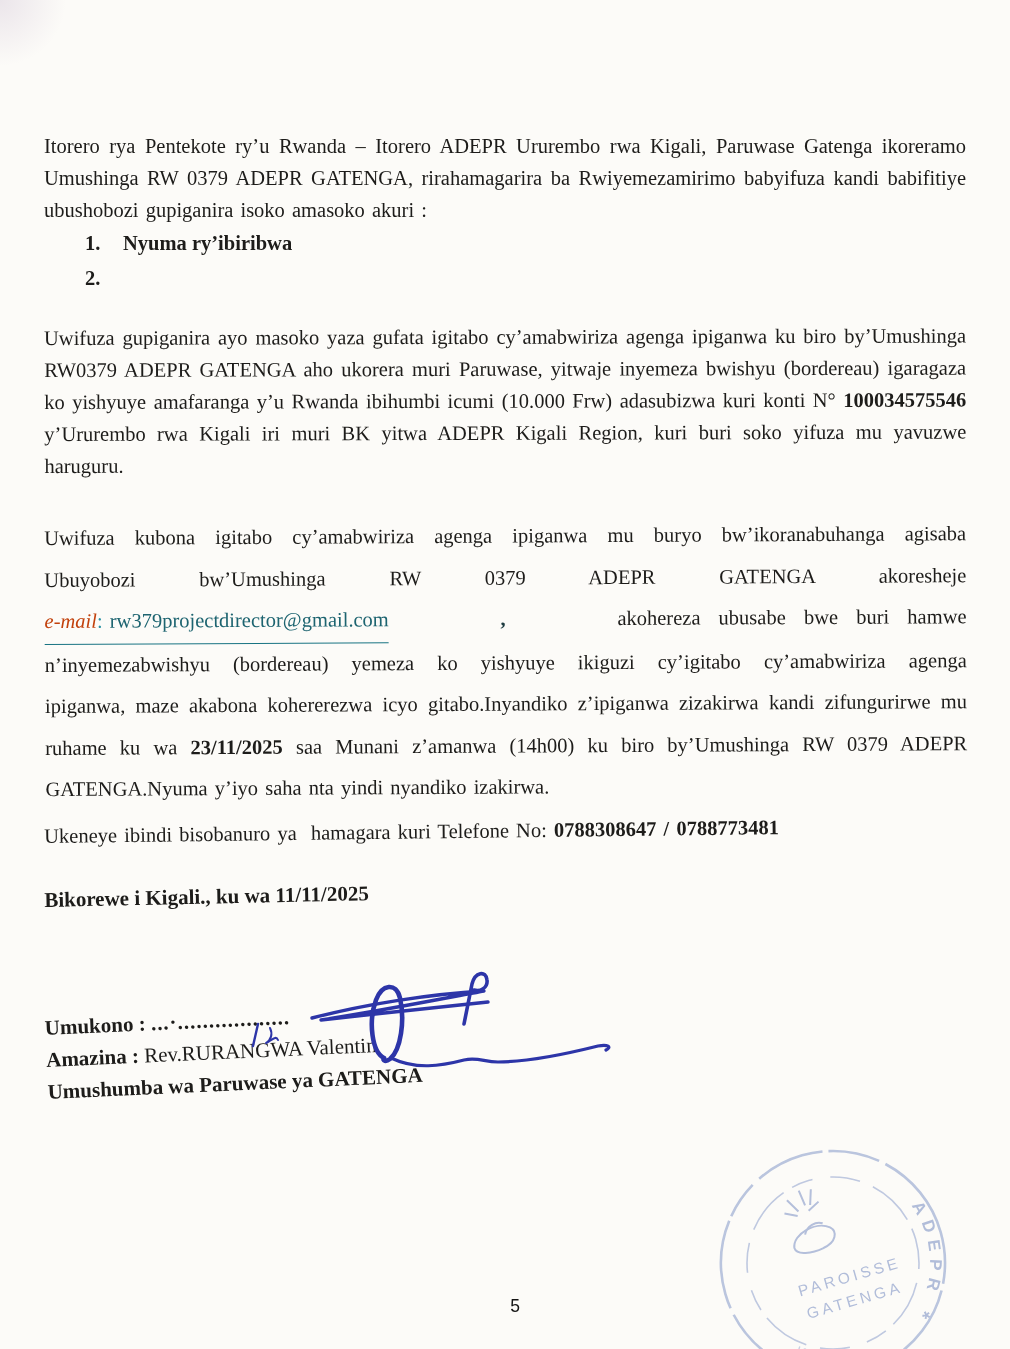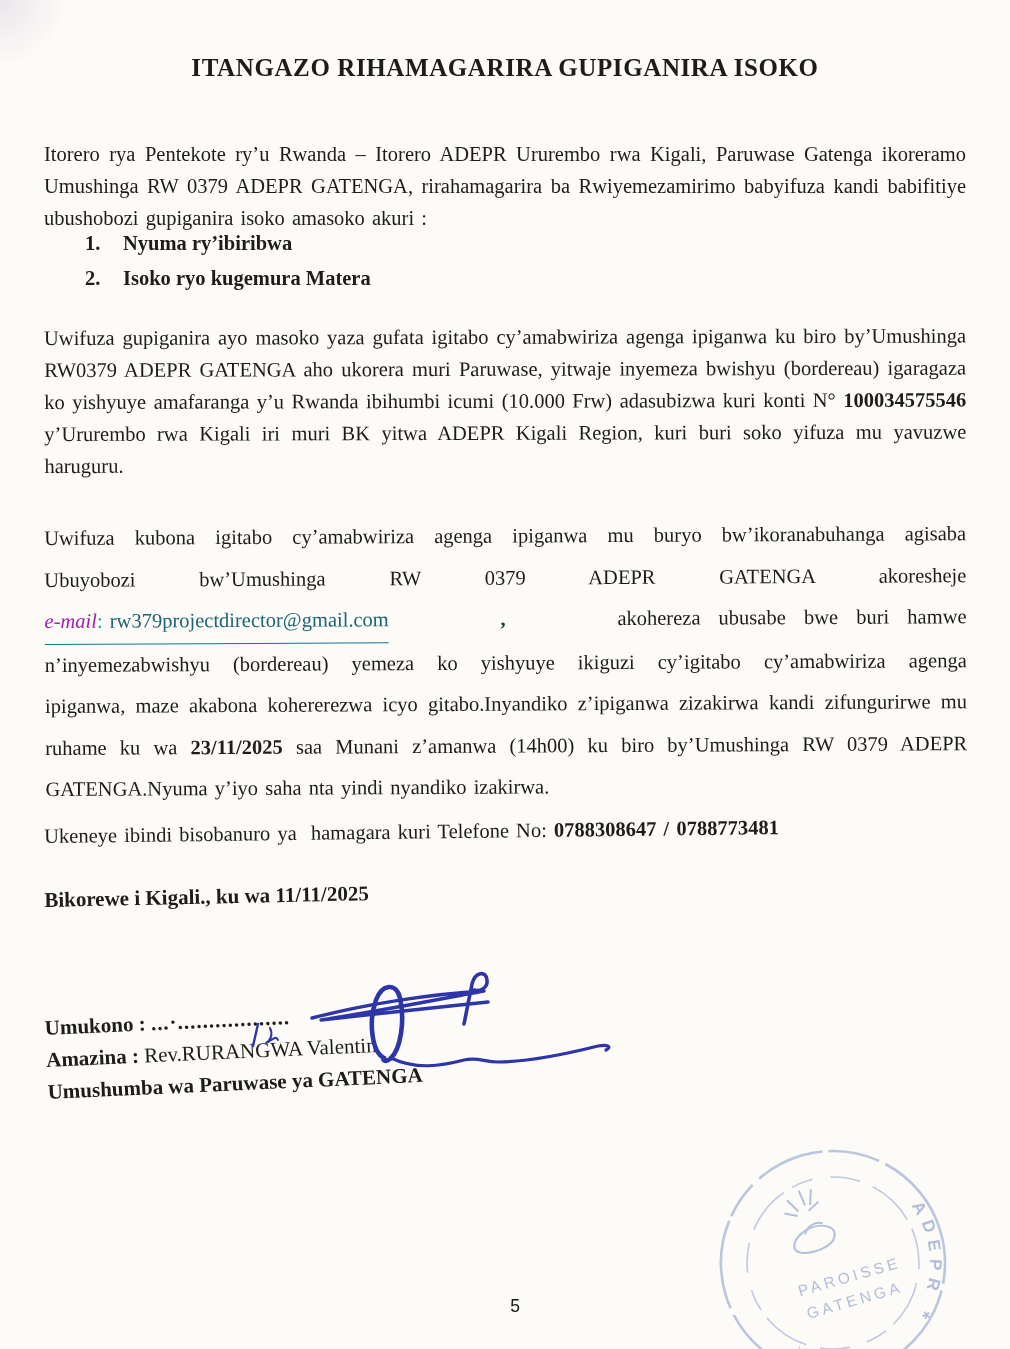--- a/index.html
+++ b/index.html
@@ -15,37 +15,37 @@
     position:absolute;left:-18px;top:-18px;width:90px;height:90px;
     background:radial-gradient(circle at 20% 20%, rgba(130,95,150,0.14), rgba(130,95,150,0) 65%);
     pointer-events:none;
   }
   .blk{position:absolute;left:44px;width:922px;}
   .doc-title{
     top:54px;text-align:center;font-size:25px;font-weight:700;letter-spacing:.6px;
   }
   .body-txt{font-size:20.5px;line-height:32px;word-spacing:2px;}
   .just{text-align:justify;}
-  .intro{top:138px;}
+  .intro{top:130px;}
   .list{top:226px;}
   .list-row{display:flex;line-height:35px;font-size:20.5px;}
   .list-num{width:38px;margin-left:41px;font-weight:700;}
   .list-label{font-weight:700;}
   .para-bid{top:322px;transform:rotate(-0.15deg);transform-origin:left top;}
   .b{font-weight:700;}
   .para-email{top:518px;transform:rotate(-0.3deg);transform-origin:left top;}
   .eline{font-size:20.5px;line-height:41.5px;word-spacing:2px;}
   .stretch{text-align:justify;text-align-last:justify;}
   .email-row{display:flex;justify-content:space-between;align-items:baseline;}
   .email-group{
     font-size:20.5px;
     border-bottom:1.6px solid #177382;
     padding-bottom:1px;
   }
-  .email-label{font-style:italic;color:#a21caf;}
+  .email-label{font-style:italic;color:#c2410c;}
   .email-colon{color:#2a93a4;}
   .email-addr{color:#1d6470;text-decoration:none;}
   .email-comma{color:#1d3b40;font-weight:700;}
   .after-email{word-spacing:13px;}
   .tail{text-align:justify;}
   .contact{top:820px;white-space:pre-wrap;transform:rotate(-0.7deg);transform-origin:left top;}
   .done-at{top:888px;font-weight:700;font-size:21px;transform:rotate(-1.2deg);transform-origin:left top;}
   .sig-block{top:1012px;transform:rotate(-2.6deg);transform-origin:left top;font-size:21px;line-height:32px;}
   .sig-line .lbl{font-weight:700;}
   .sig-line .dots{font-weight:700;letter-spacing:1px;}
@@ -57,32 +57,30 @@
     font-family:"Liberation Sans","DejaVu Sans",sans-serif;font-size:17.5px;color:#141414;
   }
   .stamp-text{font-family:"Liberation Sans","DejaVu Sans",sans-serif;fill:#7f93c5;}
 </style>
 </head>
 <body>
 
 <div class="page">
   <div class="corner-smudge"></div>
 
-  <div class="blk doc-title">ITANGAZO RIHAMAGARIRA GUPIGANIRA ISOKO</div>
 
   <div class="blk body-txt just intro">Itorero rya Pentekote ry’u Rwanda – Itorero ADEPR Ururembo rwa Kigali, Paruwase Gatenga ikoreramo Umushinga RW 0379 ADEPR GATENGA, rirahamagarira ba Rwiyemezamirimo babyifuza kandi babifitiye ubushobozi gupiganira isoko amasoko akuri :</div>
 
   <div class="blk list">
     <div class="list-row">
       <span class="list-num">1.</span>
       <span class="list-label">Nyuma ry’ibiribwa</span>
     </div>
     <div class="list-row">
       <span class="list-num">2.</span>
-      <span class="list-label">Isoko ryo kugemura Matera</span>
     </div>
   </div>
 
   <div class="blk body-txt just para-bid"><span>Uwifuza gupiganira ayo masoko yaza gufata igitabo cy’amabwiriza agenga ipiganwa ku biro by’Umushinga RW0379 ADEPR GATENGA aho ukorera muri Paruwase, yitwaje inyemeza bwishyu (bordereau) igaragaza ko yishyuye amafaranga y’u Rwanda ibihumbi icumi (10.000 Frw) adasubizwa kuri konti N° </span><span class="b">100034575546</span><span> y’Ururembo rwa Kigali iri muri BK yitwa ADEPR Kigali Region, kuri buri soko yifuza mu yavuzwe haruguru.</span></div>
 
   <div class="blk para-email">
     <div class="eline stretch">Uwifuza kubona igitabo cy’amabwiriza agenga ipiganwa mu buryo bw’ikoranabuhanga agisaba</div>
     <div class="eline stretch">Ubuyobozi bw’Umushinga RW 0379 ADEPR GATENGA akoresheje</div>
     <div class="eline email-row">
       <span class="email-group"><span class="email-label">e-mail</span><span class="email-colon">:  </span><span class="email-addr">rw379projectdirector@gmail.com</span></span>

